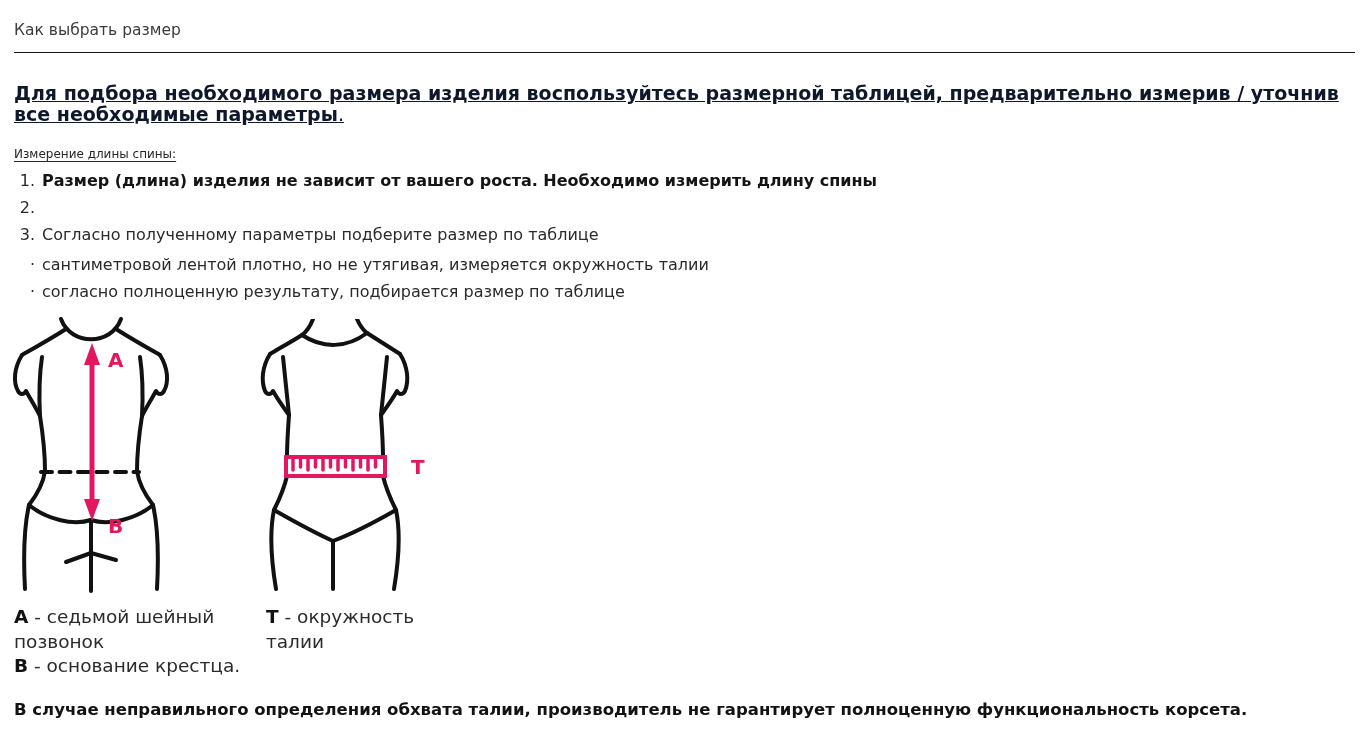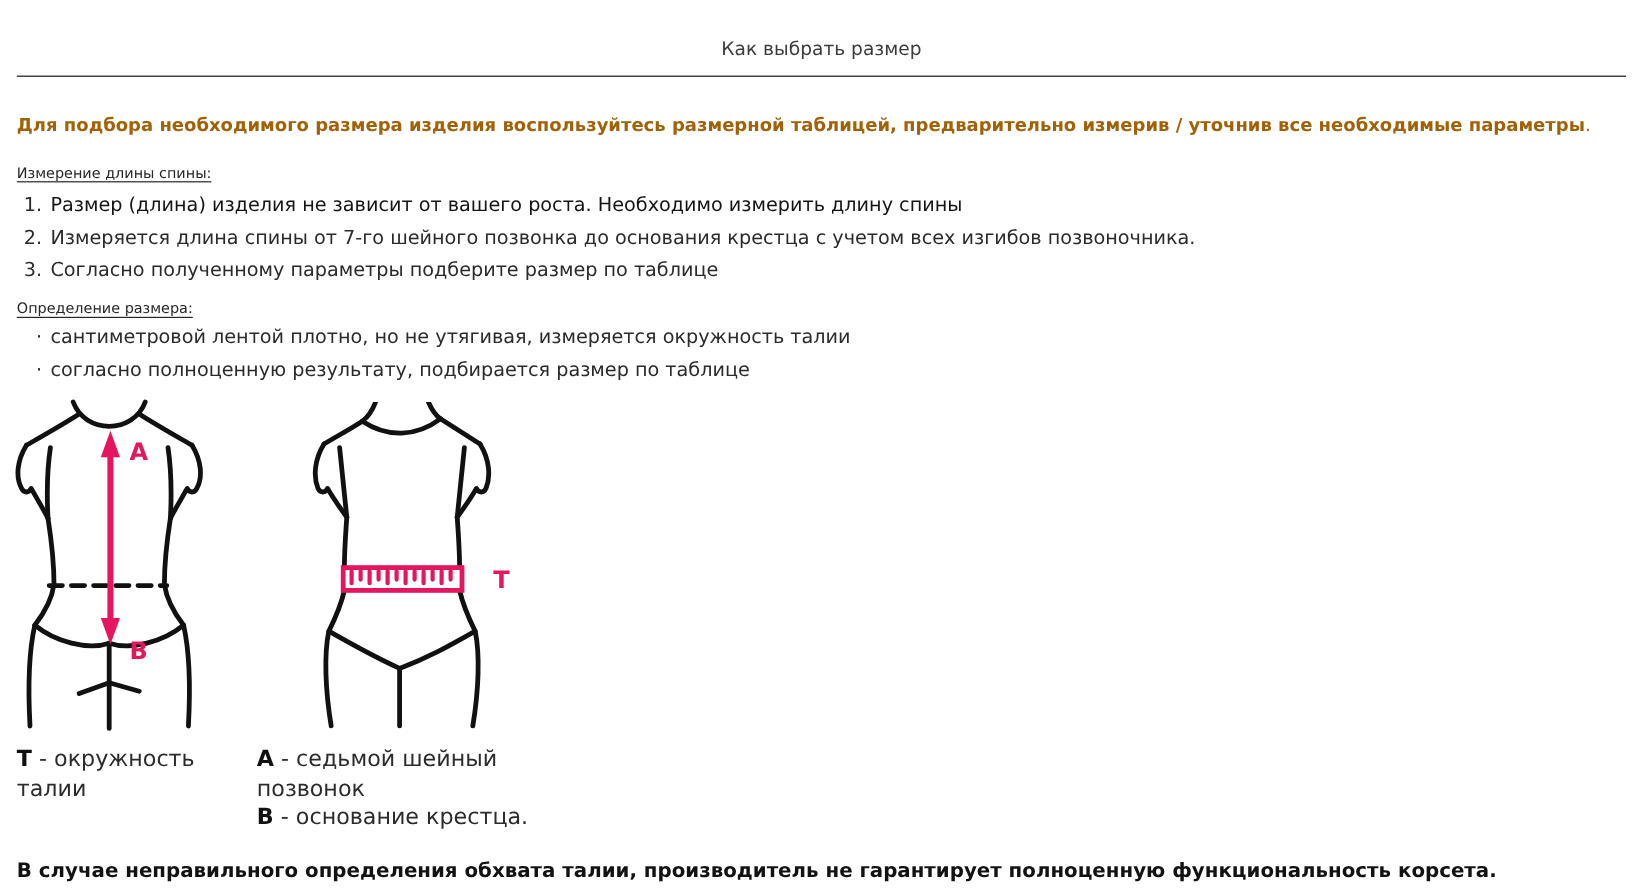--- a/index.html
+++ b/index.html
@@ -2,32 +2,32 @@
 <html lang="ru" style="--accent: #e4165f; --outline: #111111;"><head>
 <meta charset="utf-8">
 <style>
   :root { --accent:#e4165f; --outline:#111111; }
   * { box-sizing:border-box; }
   body {
     margin:0; width:1365px; height:745px; background:#ffffff; overflow:hidden;
     font-family:"DejaVu Sans","Liberation Sans",sans-serif; color:#1e1e1e;
   }
   .page { padding:0 10px 0 14px; }
-  .title { text-align:center; font-size:15.5px; color:#3c3c3c; padding:32px 0 13px; }
+  .title { text-align:left; font-size:15.5px; color:#3c3c3c; padding:21px 0 13px; }
   hr.divider { border:0; border-top:1.6px solid #151515; margin:0; }
-  .intro { margin:30px 0 0; font-size:15px; line-height:21px; font-weight:700; color:#a16207; }
+  .intro { margin:30px 0 0; font-size:19px; line-height:21px; font-weight:700; color:#0f172a;text-decoration:underline; }
   .intro .dot { font-weight:400; }
   .sec-heading { font-size:12px; color:#262626; text-decoration:underline; text-underline-offset:3px; }
   .h1gap { margin-top:22px; }
   .h2gap { margin-top:12px; }
   .list { margin-top:6px; }
   .blist { margin-top:3px; }
   .li { display:flex; line-height:27px; font-size:16px; color:#2a2a2a; }
   .li .marker { flex:none; width:21px; text-align:right; margin-right:7px; font-weight:400; }
-  .li.bold .txt { font-weight:400; color:#141414; }
+  .li.bold .txt { font-weight:700; color:#141414; }
   .figures { display:flex; margin-top:2px; height:292px; }
   .fig-col1 { flex:none; width:252px; }
   .fig-col2 { flex:none; }
   svg.back  { margin-left:-6px; display:block; }
   svg.front { margin-left:-11px; margin-top:12px; display:block; }
   .legend-row { display:flex; margin-top:6px; }
   .legend { font-size:18.5px; line-height:24.5px; color:#2b2b2b; }
   .legend b { color:#111; }
   .legend-left { flex:none; width:252px; }
   .legend-right { width:200px; }
@@ -52,29 +52,27 @@
   <p class="intro"><span>Для подбора необходимого размера изделия воспользуйтесь размерной таблицей, предварительно измерив / уточнив все необходимые параметры</span><span class="dot">.</span></p>
 
   <div class="sec-heading h1gap">Измерение длины спины:</div>
   <div class="list">
     <div class="li bold">
       <span class="marker">1.</span>
       <span class="txt">Размер (длина) изделия не зависит от вашего роста. Необходимо измерить длину спины</span>
     </div>
     <div class="li">
       <span class="marker">2.</span>
-      <span class="txt">Измеряется длина спины от 7-го шейного позвонка до основания крестца с учетом всех изгибов позвоночника.</span>
     </div>
     <div class="li">
       <span class="marker">3.</span>
       <span class="txt">Согласно полученному параметры подберите размер по таблице</span>
     </div>
   </div>
 
-  <div class="sec-heading h2gap">Определение размера:</div>
   <div class="list blist">
     <div class="li">
       <span class="marker">·</span>
       <span class="txt">сантиметровой лентой плотно, но не утягивая, измеряется окружность талии</span>
     </div>
     <div class="li">
       <span class="marker">·</span>
       <span class="txt">согласно полноценную результату, подбирается размер по таблице</span>
     </div>
   </div>
@@ -132,24 +130,24 @@
         <g>
           <rect class="tape" x="31" y="138" width="99" height="19"></rect>
           <path class="tick" d="M38 141 V151 M45.5 141 V148 M53 141 V151 M60.5 141 V148 M68 141 V151 M75.5 141 V148 M83 141 V151 M90.5 141 V148 M98 141 V151 M105.5 141 V148 M113 141 V151 M120.5 141 V148"></path>
         </g>
         <text class="svglabel" x="156" y="155">T</text>
       </svg>
     </div>
   </div>
 
   <div class="legend-row">
-    <div class="legend legend-right">
-      <span><b>T</b><span> - окружность талии</span></span>
-    </div>
     <div class="legend legend-left">
       <span><b>A</b><span> - седьмой шейный позвонок</span></span><br>
       <span><b>B</b><span> - основание крестца.</span></span>
+    </div>
+    <div class="legend legend-right">
+      <span><b>T</b><span> - окружность талии</span></span>
     </div>
   </div>
 
   <p class="footer">В случае неправильного определения обхвата талии, производитель не гарантирует полноценную функциональность корсета.</p>
 
 </div>
 
 </body></html>

